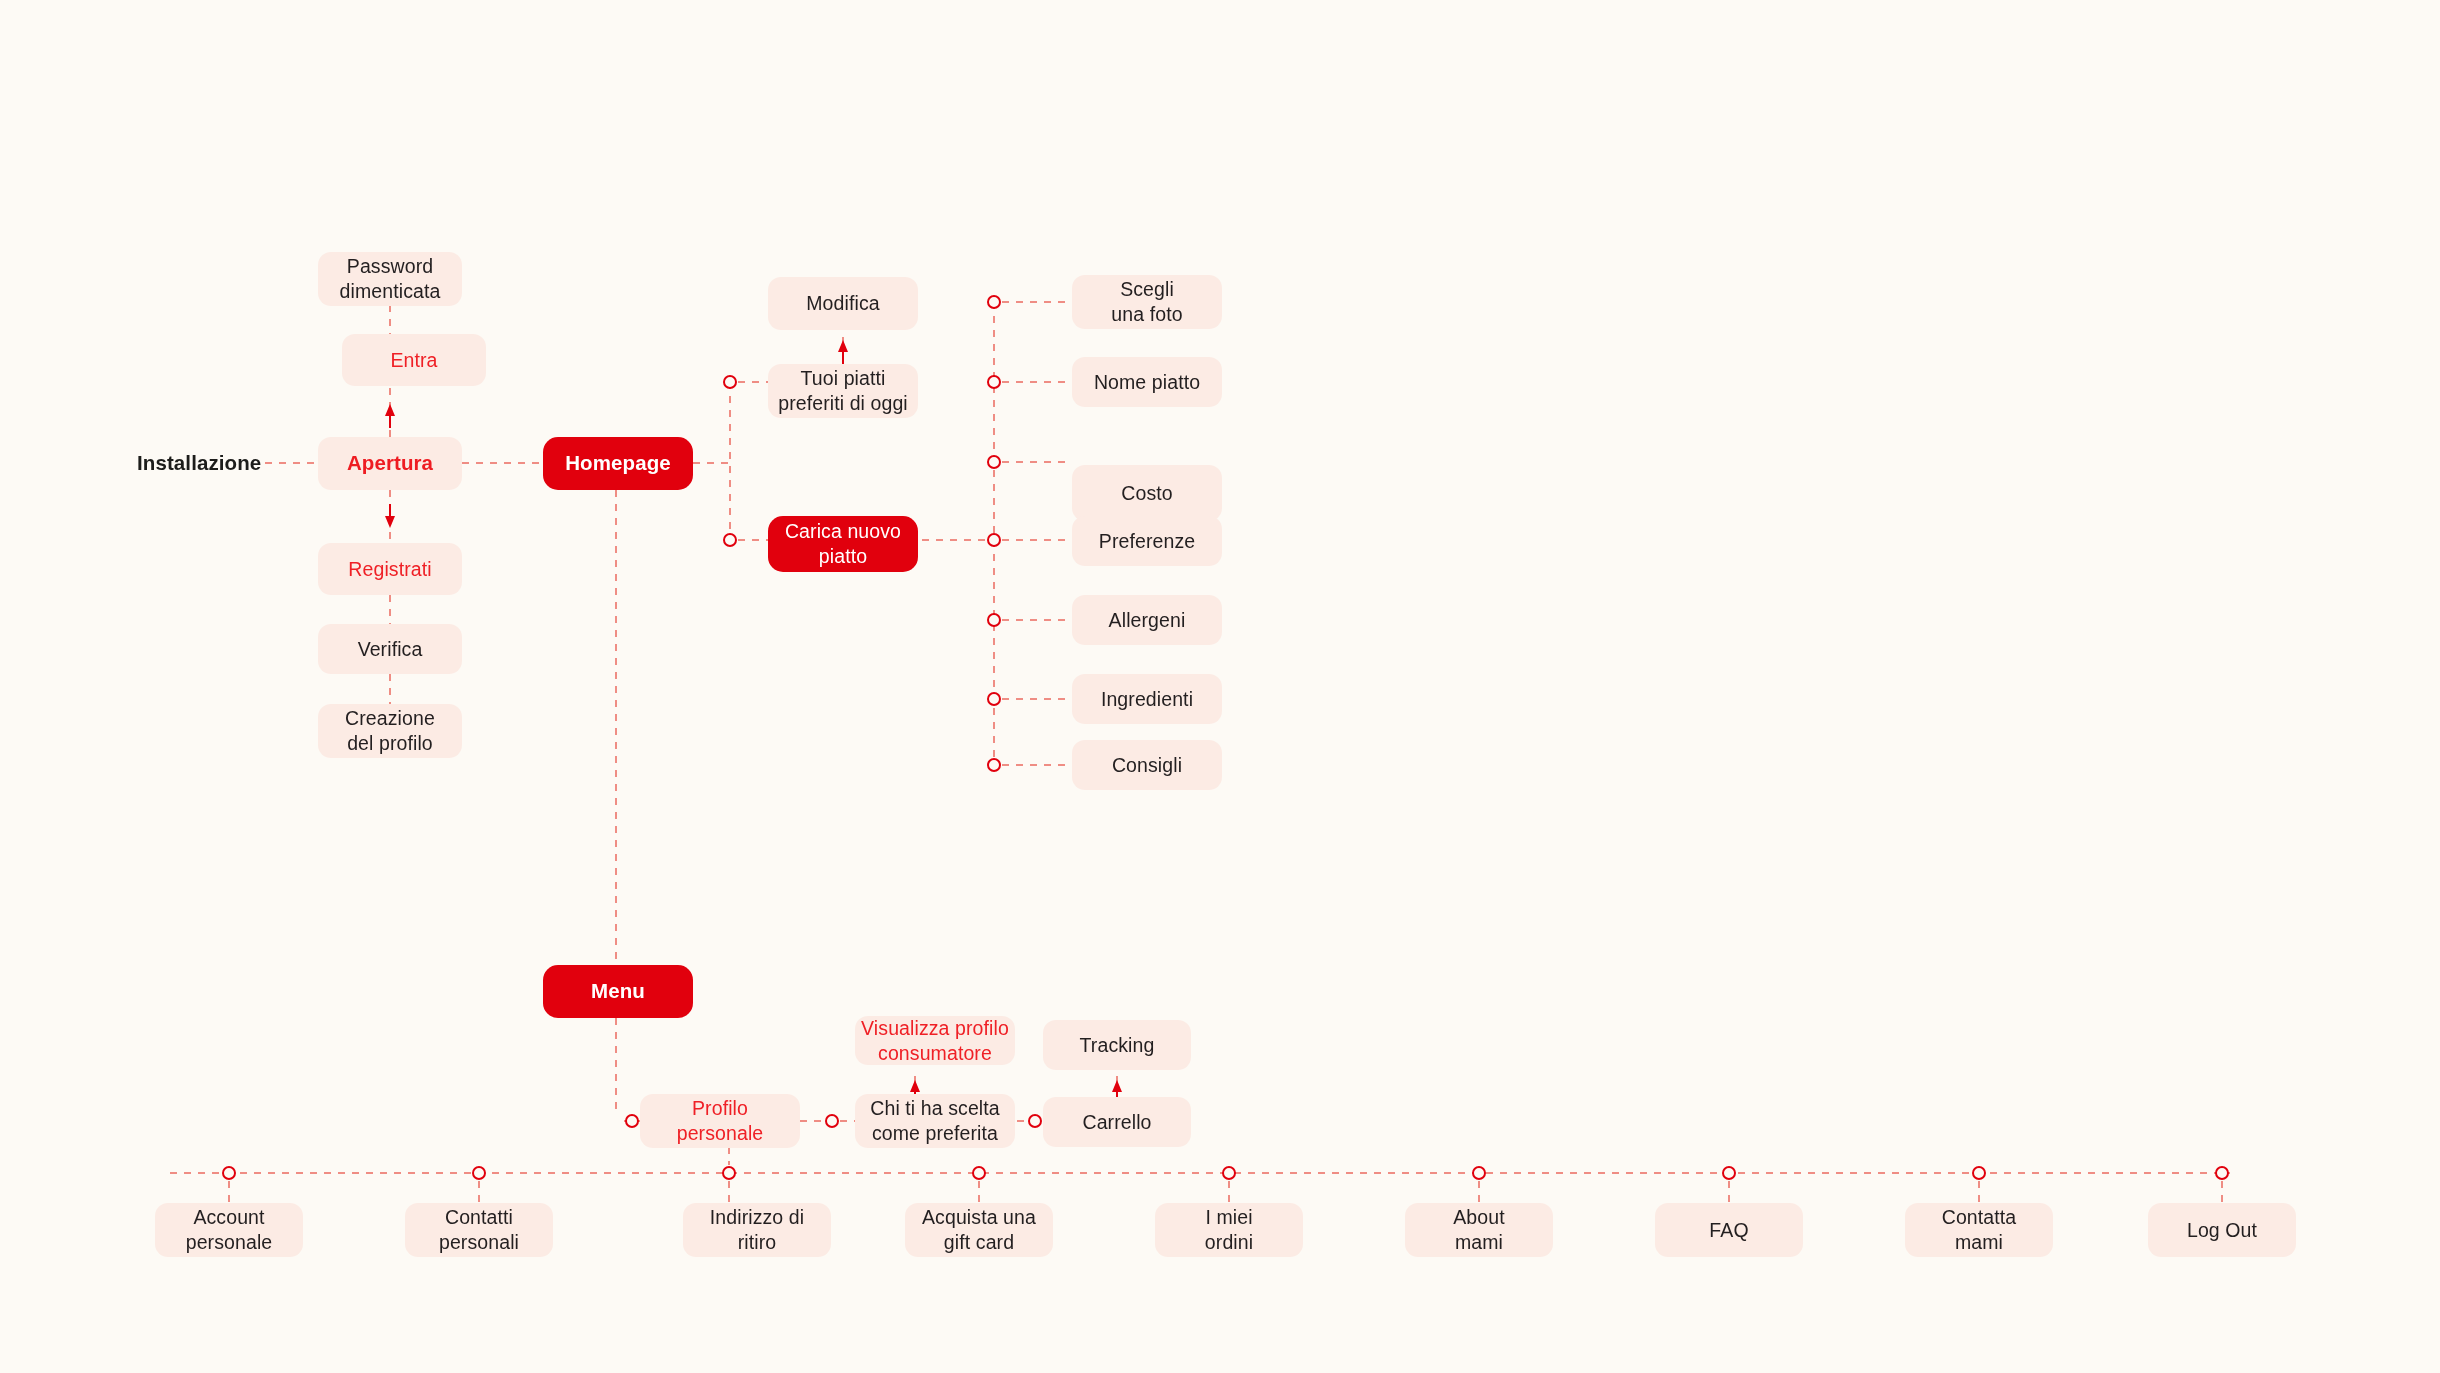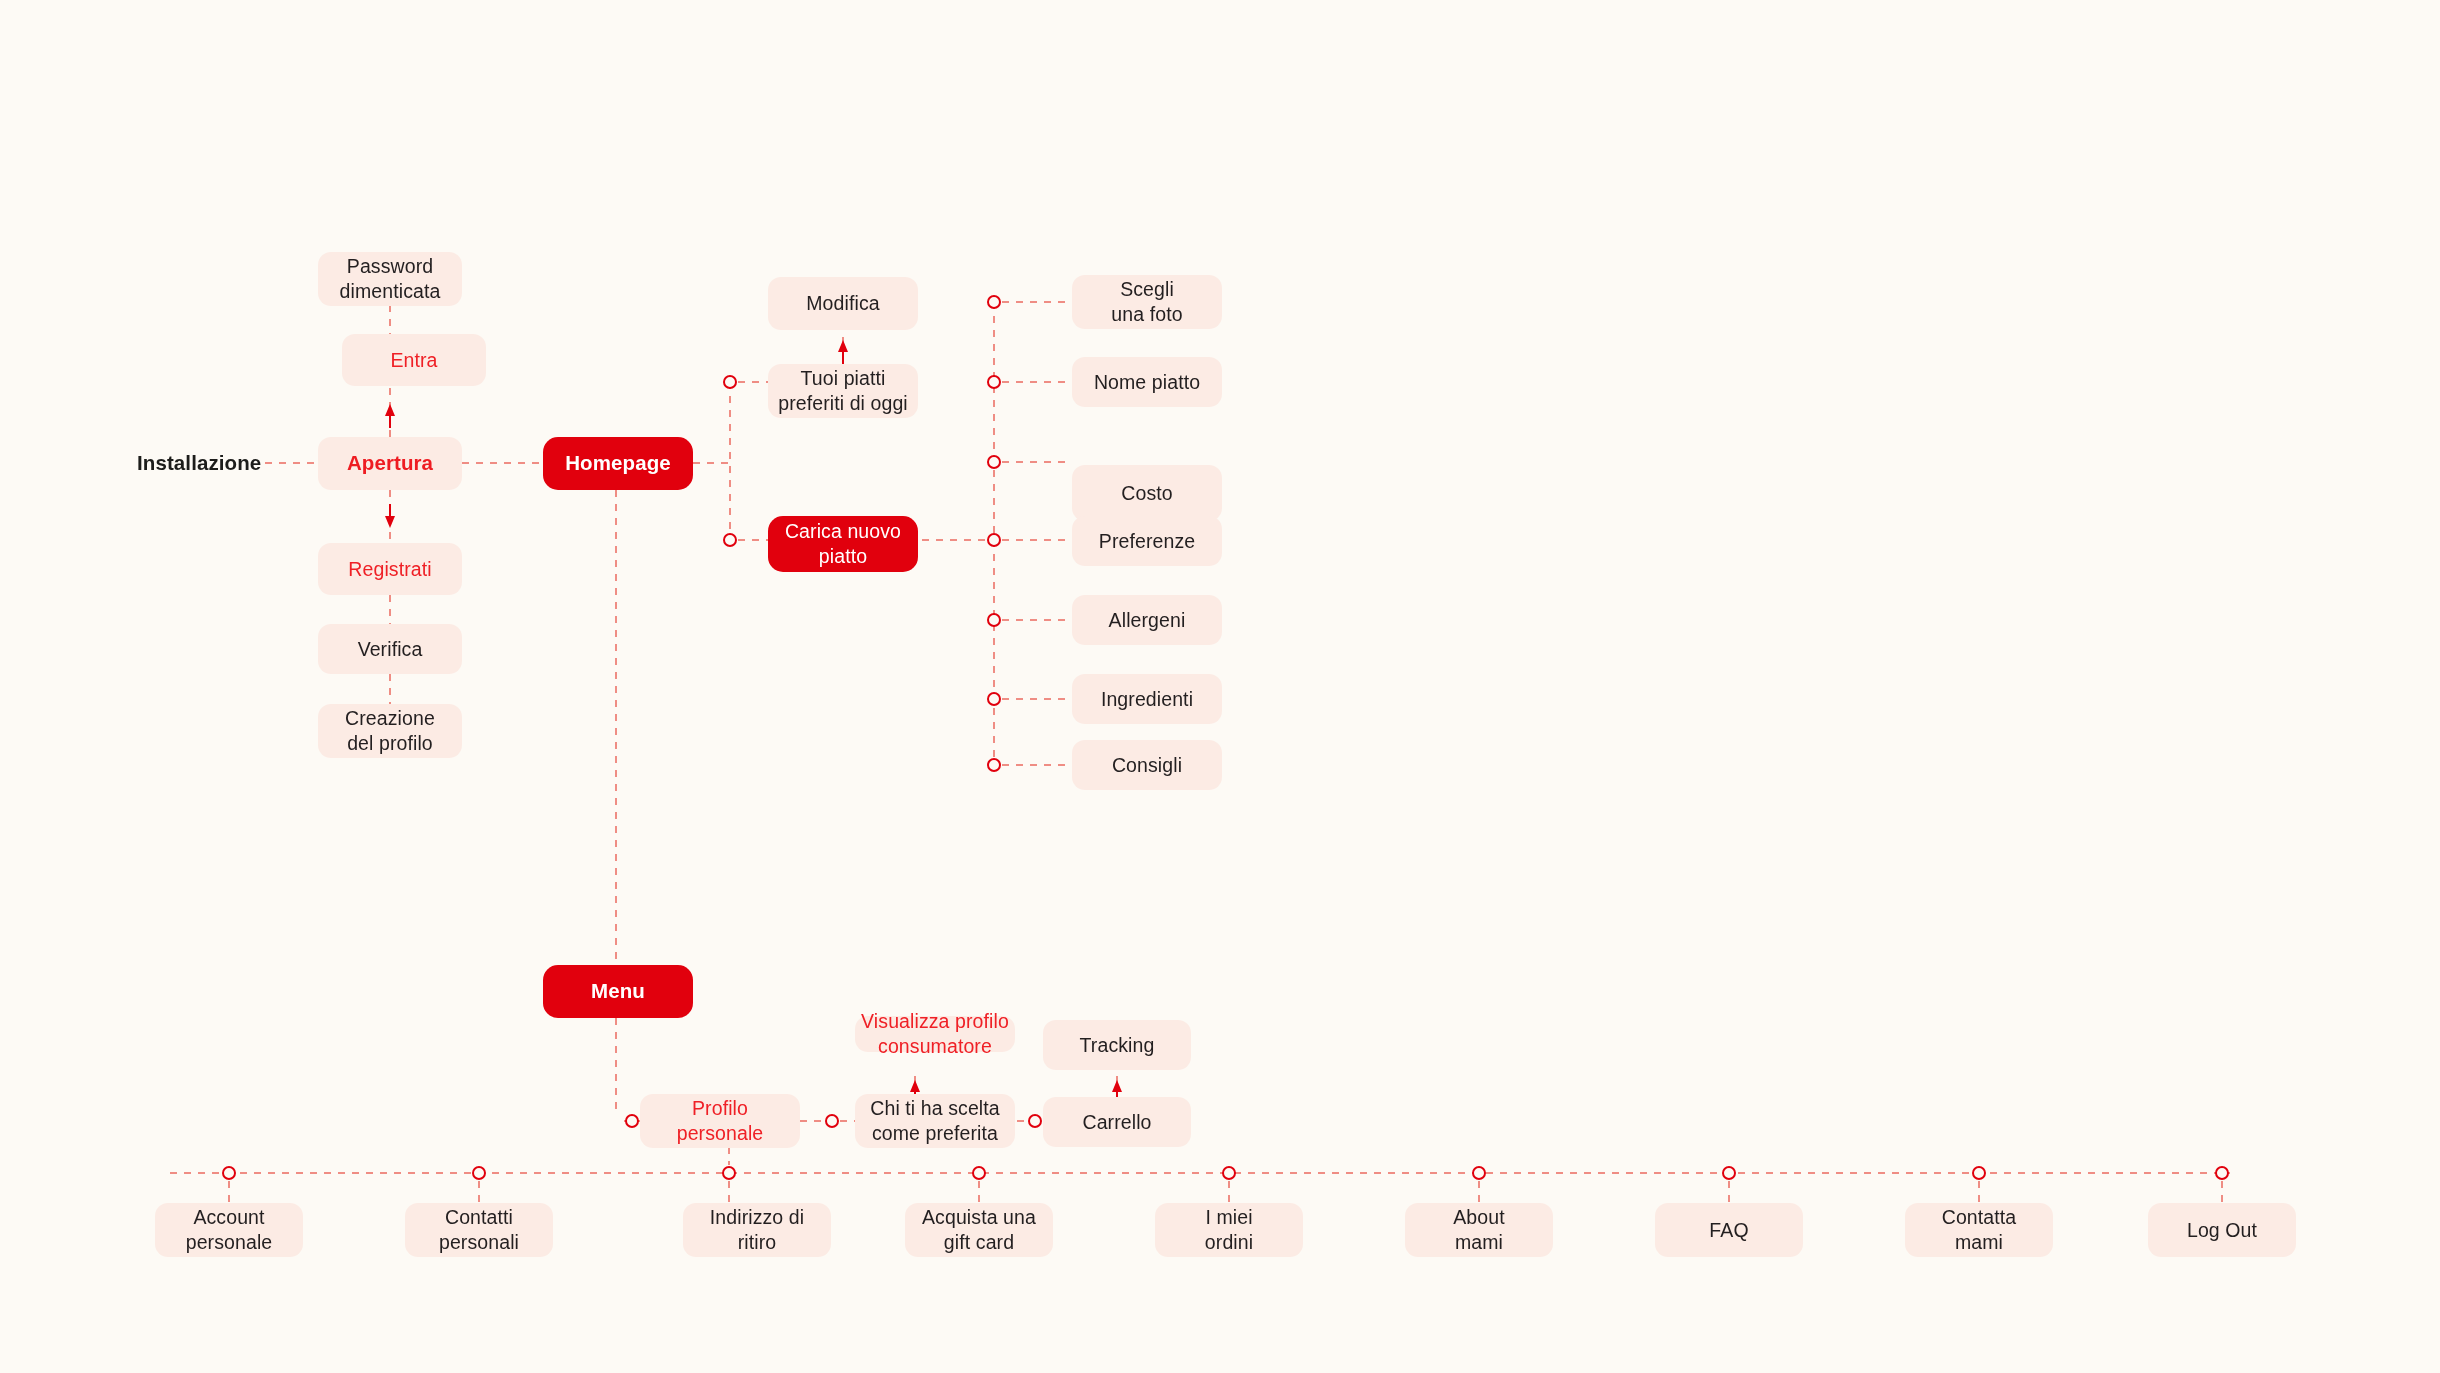--- a/index.html
+++ b/index.html
@@ -231,21 +231,21 @@
 
   <div class="node pale" style="left:1072px; top:674px; width:150px; height:50px;">Ingredienti</div>
 
   <div class="node pale" style="left:1072px; top:740px; width:150px; height:50px;">Consigli</div>
 
   <div class="node solid-bold" style="left:543px; top:965px; width:150px; height:53px;">Menu</div>
 
   <div class="node pale-red" style="left:640px; top:1094px; width:160px; height:54px;">Profilo
 personale</div>
 
-  <div class="node pale-red" style="left:855px; top:1016px; width:160px; height:36px;">Visualizza profilo
+  <div class="node pale-red" style="left:855px; top:1016px; width:160px; height:49px;">Visualizza profilo
 consumatore</div>
 
   <div class="node pale" style="left:855px; top:1094px; width:160px; height:54px;">Chi ti ha scelta
 come preferita</div>
 
   <div class="node pale" style="left:1043px; top:1020px; width:148px; height:50px;">Tracking</div>
 
   <div class="node pale" style="left:1043px; top:1097px; width:148px; height:50px;">Carrello</div>
 
   <div class="node pale" style="left:155px; top:1203px; width:148px; height:54px;">Account

